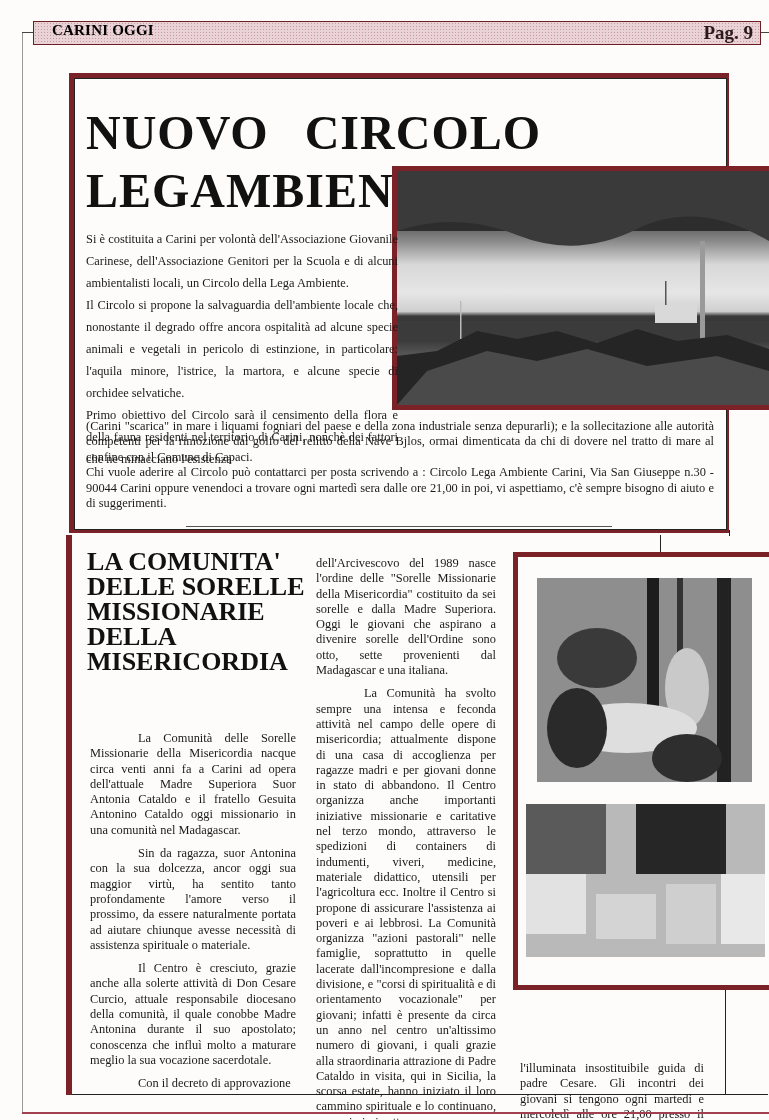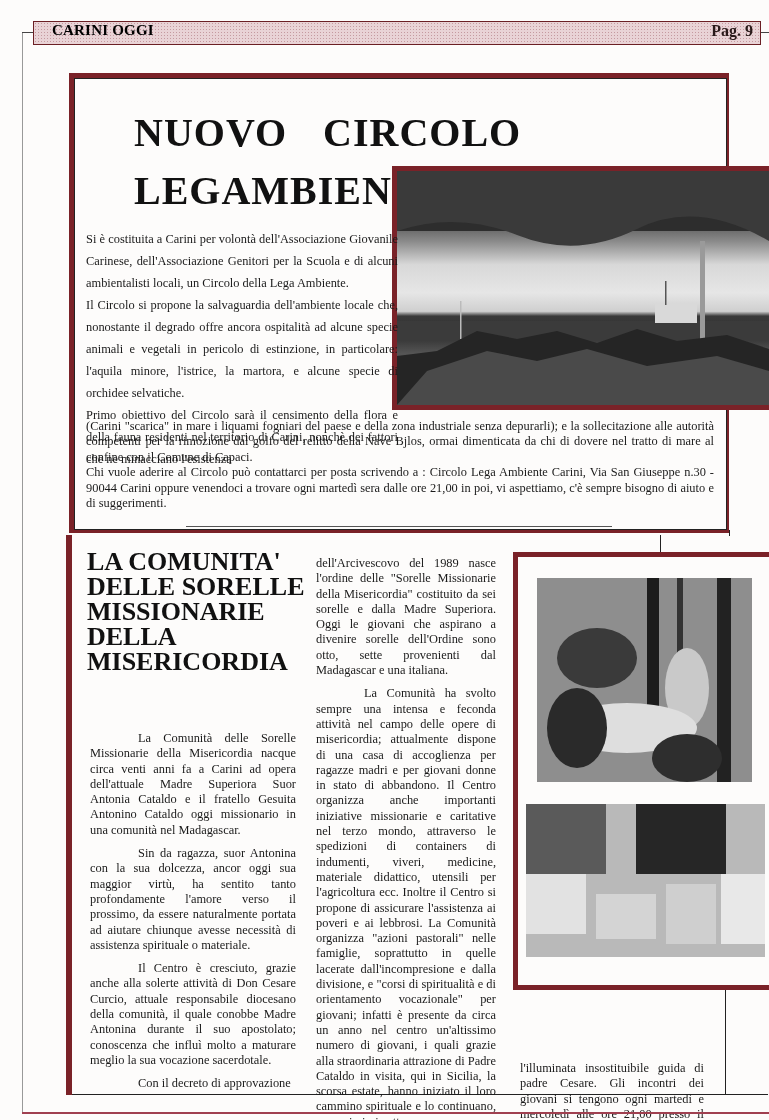--- a/index.html
+++ b/index.html
@@ -6,28 +6,28 @@
   body { width:769px; height:1120px; background:#fdfcfb; position:relative; overflow:hidden; font-family:"Liberation Serif", serif; color:#1a1a1a; }
   .abs { position:absolute; }
   
   .page-frame-left { left:22px; top:32px; width:1px; height:1080px; background:#999; }
   .page-frame-bottom { left:22px; top:1112px; width:747px; height:2px; background:#a04050; }
   .header-bar { left:33px; top:21px; width:728px; height:24px; border:1px solid #6b1f24;
     background:#e9d3d6;
     background-image: radial-gradient(#c59aa0 0.7px, transparent 0.8px);
     background-size:3px 3px; box-sizing:border-box; }
   .header-title { left:52px; top:22px; font-size:15px; font-weight:bold; color:#000000; letter-spacing:0.2px; }
-  .header-page { right:16px; top:22px; font-size:16px; font-weight:bold; color:#2a1a1a; }
+  .header-page { right:16px; top:22px; font-size:19px; font-weight:bold; color:#2a1a1a; }
   .header-line { left:22px; top:32px; width:11px; height:1px; background:#444; }
   .header-line-r { left:761px; top:32px; width:8px; height:1px; background:#444; }
 
   
   .a1-shadow { left:69px; top:73px; width:660px; height:460px; background:#7a2228; }
   .a1-box { left:74px; top:78px; width:653px; height:452px; background:#fdfcfb; border:1px solid #222; box-sizing:border-box; }
-  .a1-title { left:86px; top:104px; font-size:40px; font-weight:bold; line-height:58px; letter-spacing:1px; color:#111;margin-left:48px; }
+  .a1-title { left:86px; top:104px; font-size:48px; font-weight:bold; line-height:58px; letter-spacing:1px; color:#111; }
   .a1-title .gap { display:inline-block; width:36px; }
   .a1-photo-frame { left:392px; top:166px; width:377px; height:244px; background:#7a2228; }
   .a1-photo { left:397px; top:171px; width:372px; height:234px; overflow:hidden;
     background: linear-gradient(to bottom, #2b2b2b 0%, #3c3c3c 18%, #8a8a8a 30%, #d8d8d8 40%, #e6e6e6 52%, #cfcfcf 60%, #3a3a3a 62%, #2f2f2f 70%, #555 78%, #3a3a3a 90%, #222 100%); }
   .a1-text { left:86px; top:228px; width:312px; font-size:12.4px; line-height:22px; text-align:justify; }
   .a1-text p, .a1-wide p { margin:0; }
   .a1-wide { left:86px; top:419px; width:628px; font-size:12.4px; line-height:15.4px; text-align:justify; }
   .a1-divider { left:186px; top:526px; width:426px; height:1px; background:#555; }
 
   

